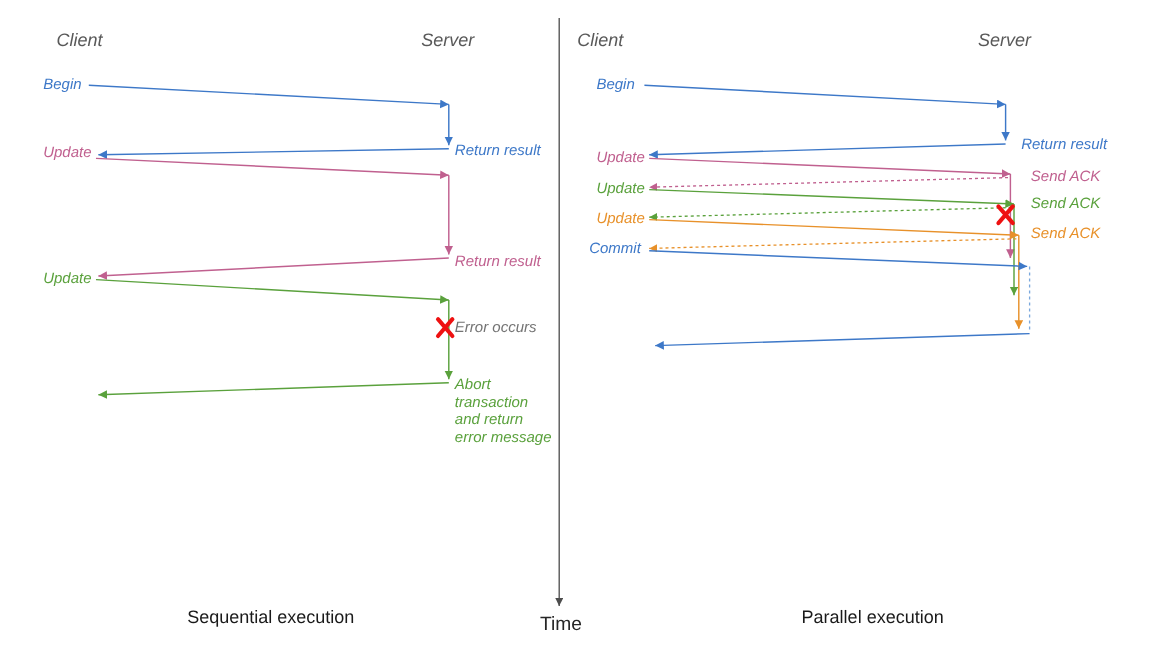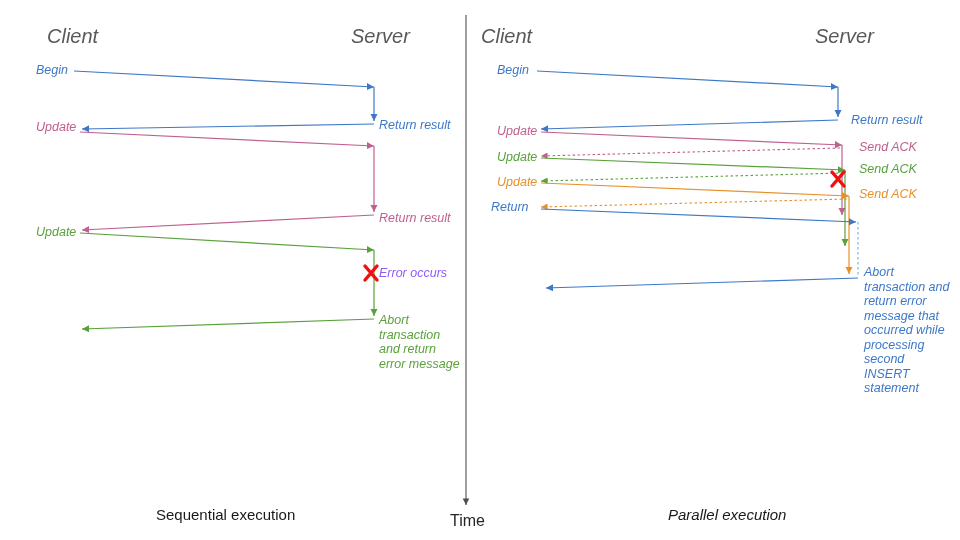--- a/index.html
+++ b/index.html
@@ -1,21 +1,21 @@
 <!DOCTYPE html>
 <html><head>
 <meta charset="utf-8">
 <style>
   html,body{margin:0;padding:0;background:#ffffff;}
   body{width:960px;height:540px;overflow:hidden;
        font-family:"Liberation Sans","DejaVu Sans",sans-serif;}
   #stage{position:relative;width:960px;height:540px;background:#fff;}
   svg{position:absolute;left:0;top:0;width:960px;height:540px;}
   .lbl{position:absolute;white-space:nowrap;line-height:1.16;}
-  .actor{font-style:italic;font-size:20px;color:#595959;}
+  .actor{font-style:italic;font-size:15px;color:#595959;}
   .cap{font-size:15px;color:#1a1a1a;}
   .msg{font-size:12.5px;font-style:italic;}
   .wrapbox{white-space:normal;width:82px;}
   .timelbl{font-size:16px;color:#262626;}
 </style>
 </head>
 <body>
 
 <div id="stage">
 
@@ -100,37 +100,36 @@
 
   <div class="lbl actor" style="left:47px;top:25px;">Client</div>
   <div class="lbl actor" style="left:351px;top:25px;">Server</div>
 
   <div class="lbl msg" style="left:36px;top:63px;color:#3d78c8;">Begin</div>
   <div class="lbl msg" style="left:36px;top:120px;color:#c0608f;">Update</div>
   <div class="lbl msg" style="left:36px;top:225px;color:#5aa13c;">Update</div>
 
   <div class="lbl msg" style="left:379px;top:118px;color:#3d78c8;">Return result</div>
   <div class="lbl msg" style="left:379px;top:211px;color:#c0608f;">Return result</div>
-  <div class="lbl msg" style="left:379px;top:266px;color:#8b5cf6;">Error occurs</div>
+  <div class="lbl msg" style="left:379px;top:266px;color:#737373;">Error occurs</div>
   <div class="lbl cap" style="left:156px;top:506px;">Sequential execution</div>
 
   <div class="lbl msg wrapbox" style="left:379px;top:313px;color:#5aa13c;">Abort transaction and return error message</div>
 
   <div class="lbl actor" style="left:481px;top:25px;">Client</div>
   <div class="lbl actor" style="left:815px;top:25px;">Server</div>
 
   <div class="lbl msg" style="left:497px;top:63px;color:#3d78c8;">Begin</div>
   <div class="lbl msg" style="left:497px;top:124px;color:#c0608f;">Update</div>
   <div class="lbl msg" style="left:497px;top:150px;color:#5aa13c;">Update</div>
   <div class="lbl msg" style="left:497px;top:175px;color:#e8912a;">Update</div>
-  <div class="lbl msg" style="left:491px;top:200px;color:#3d78c8;">Return</div>
+  <div class="lbl msg" style="left:491px;top:200px;color:#3d78c8;">Commit</div>
 
   <div class="lbl msg" style="left:851px;top:113px;color:#3d78c8;">Return result</div>
   <div class="lbl msg" style="left:859px;top:140px;color:#c0608f;">Send ACK</div>
   <div class="lbl msg" style="left:859px;top:162px;color:#5aa13c;">Send ACK</div>
   <div class="lbl msg" style="left:859px;top:187px;color:#e8912a;">Send ACK</div>
-  <div class="lbl msg wrapbox" style="left:864px;top:265px;color:#3d78c8;width:88px;">Abort transaction and return error message that occurred while processing second INSERT statement</div>
 
-  <div class="lbl cap" style="left:668px;top:506px;font-style:italic;">Parallel execution</div>
+  <div class="lbl cap" style="left:668px;top:506px;">Parallel execution</div>
 
   <div class="lbl timelbl" style="left:450px;top:512px;">Time</div>
 
 </div>
 
 </body></html>

